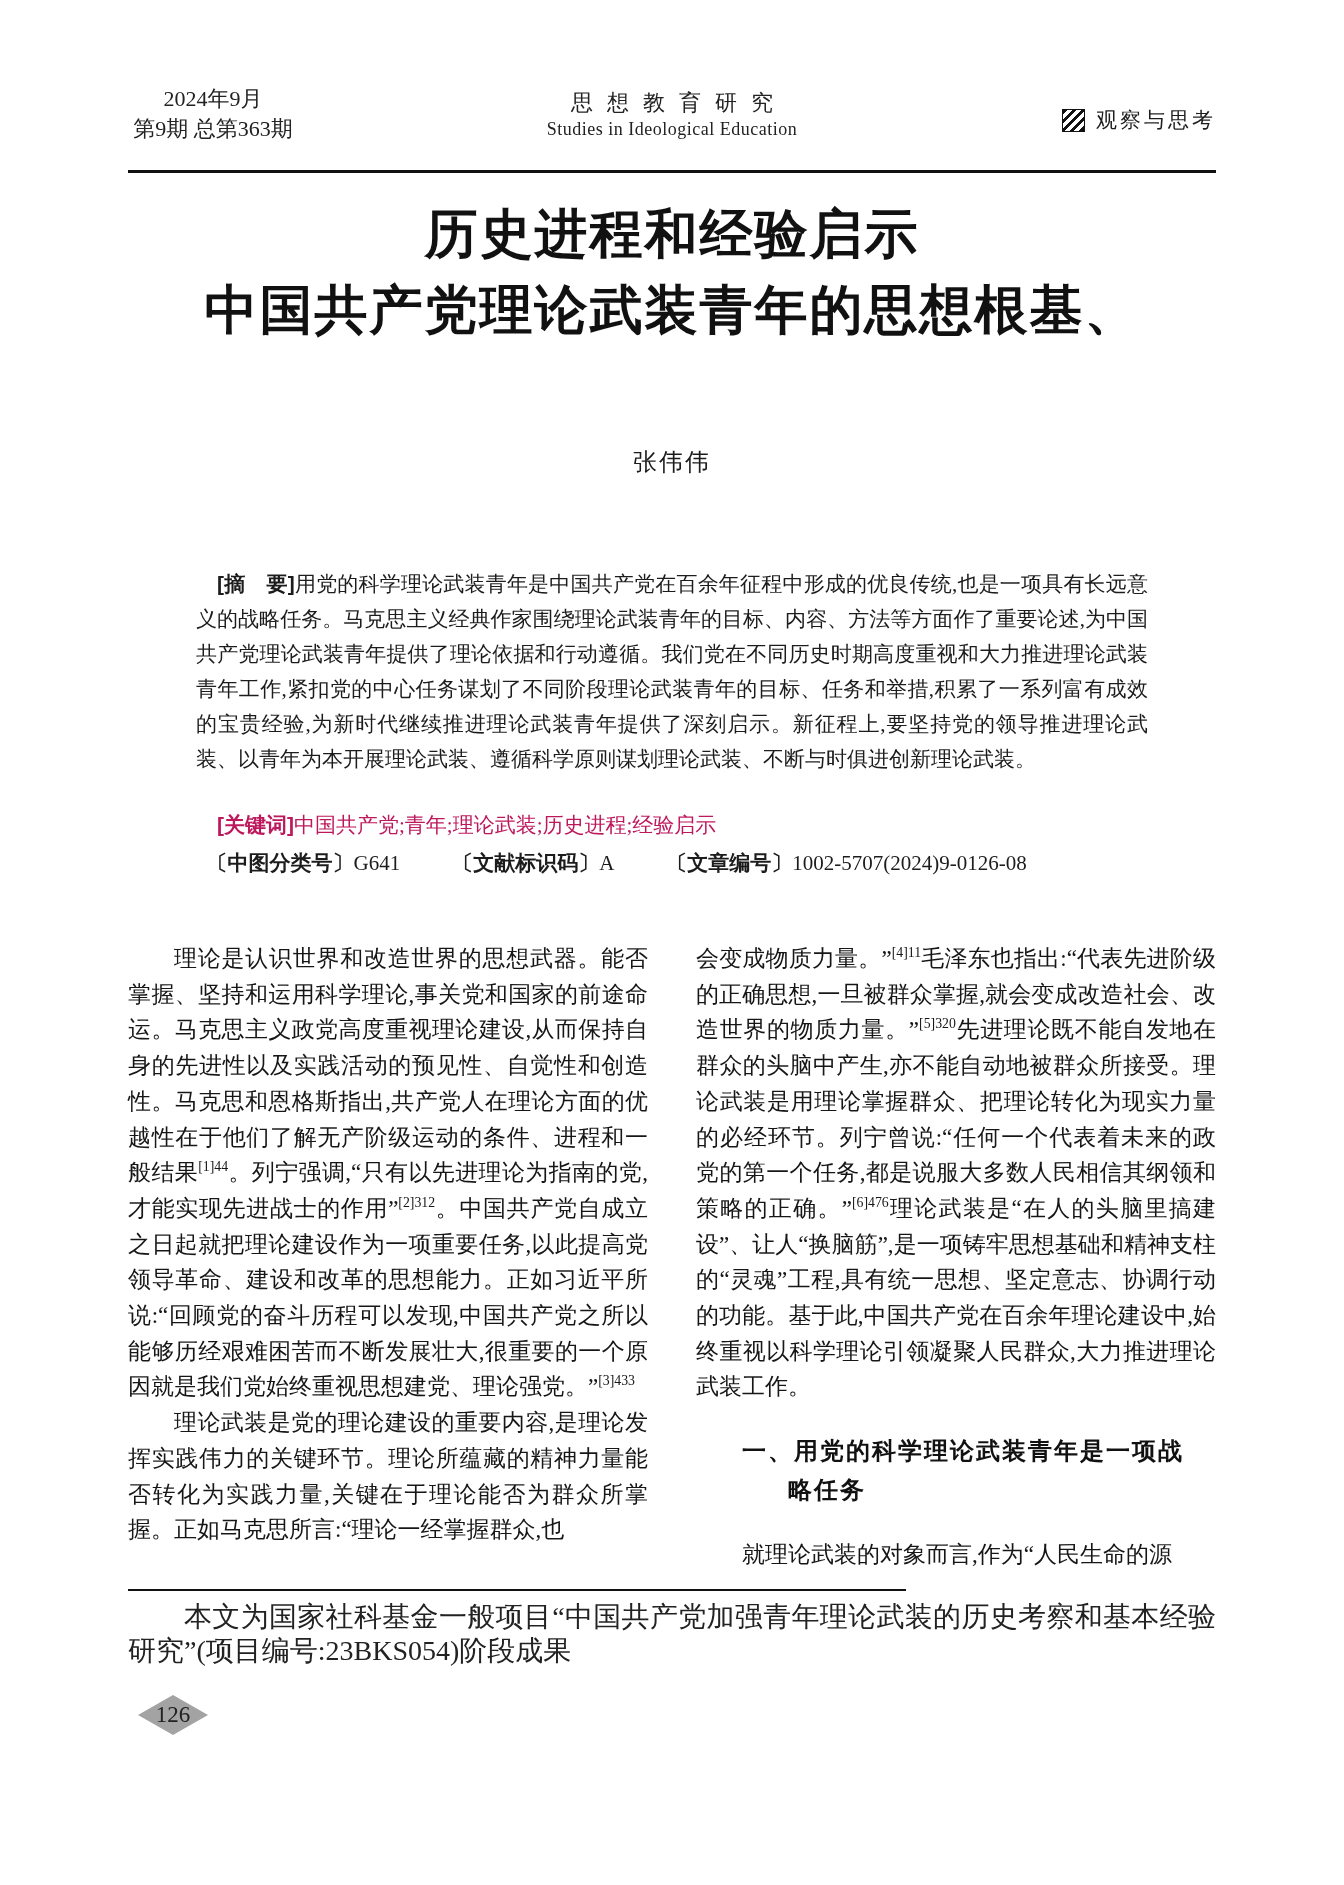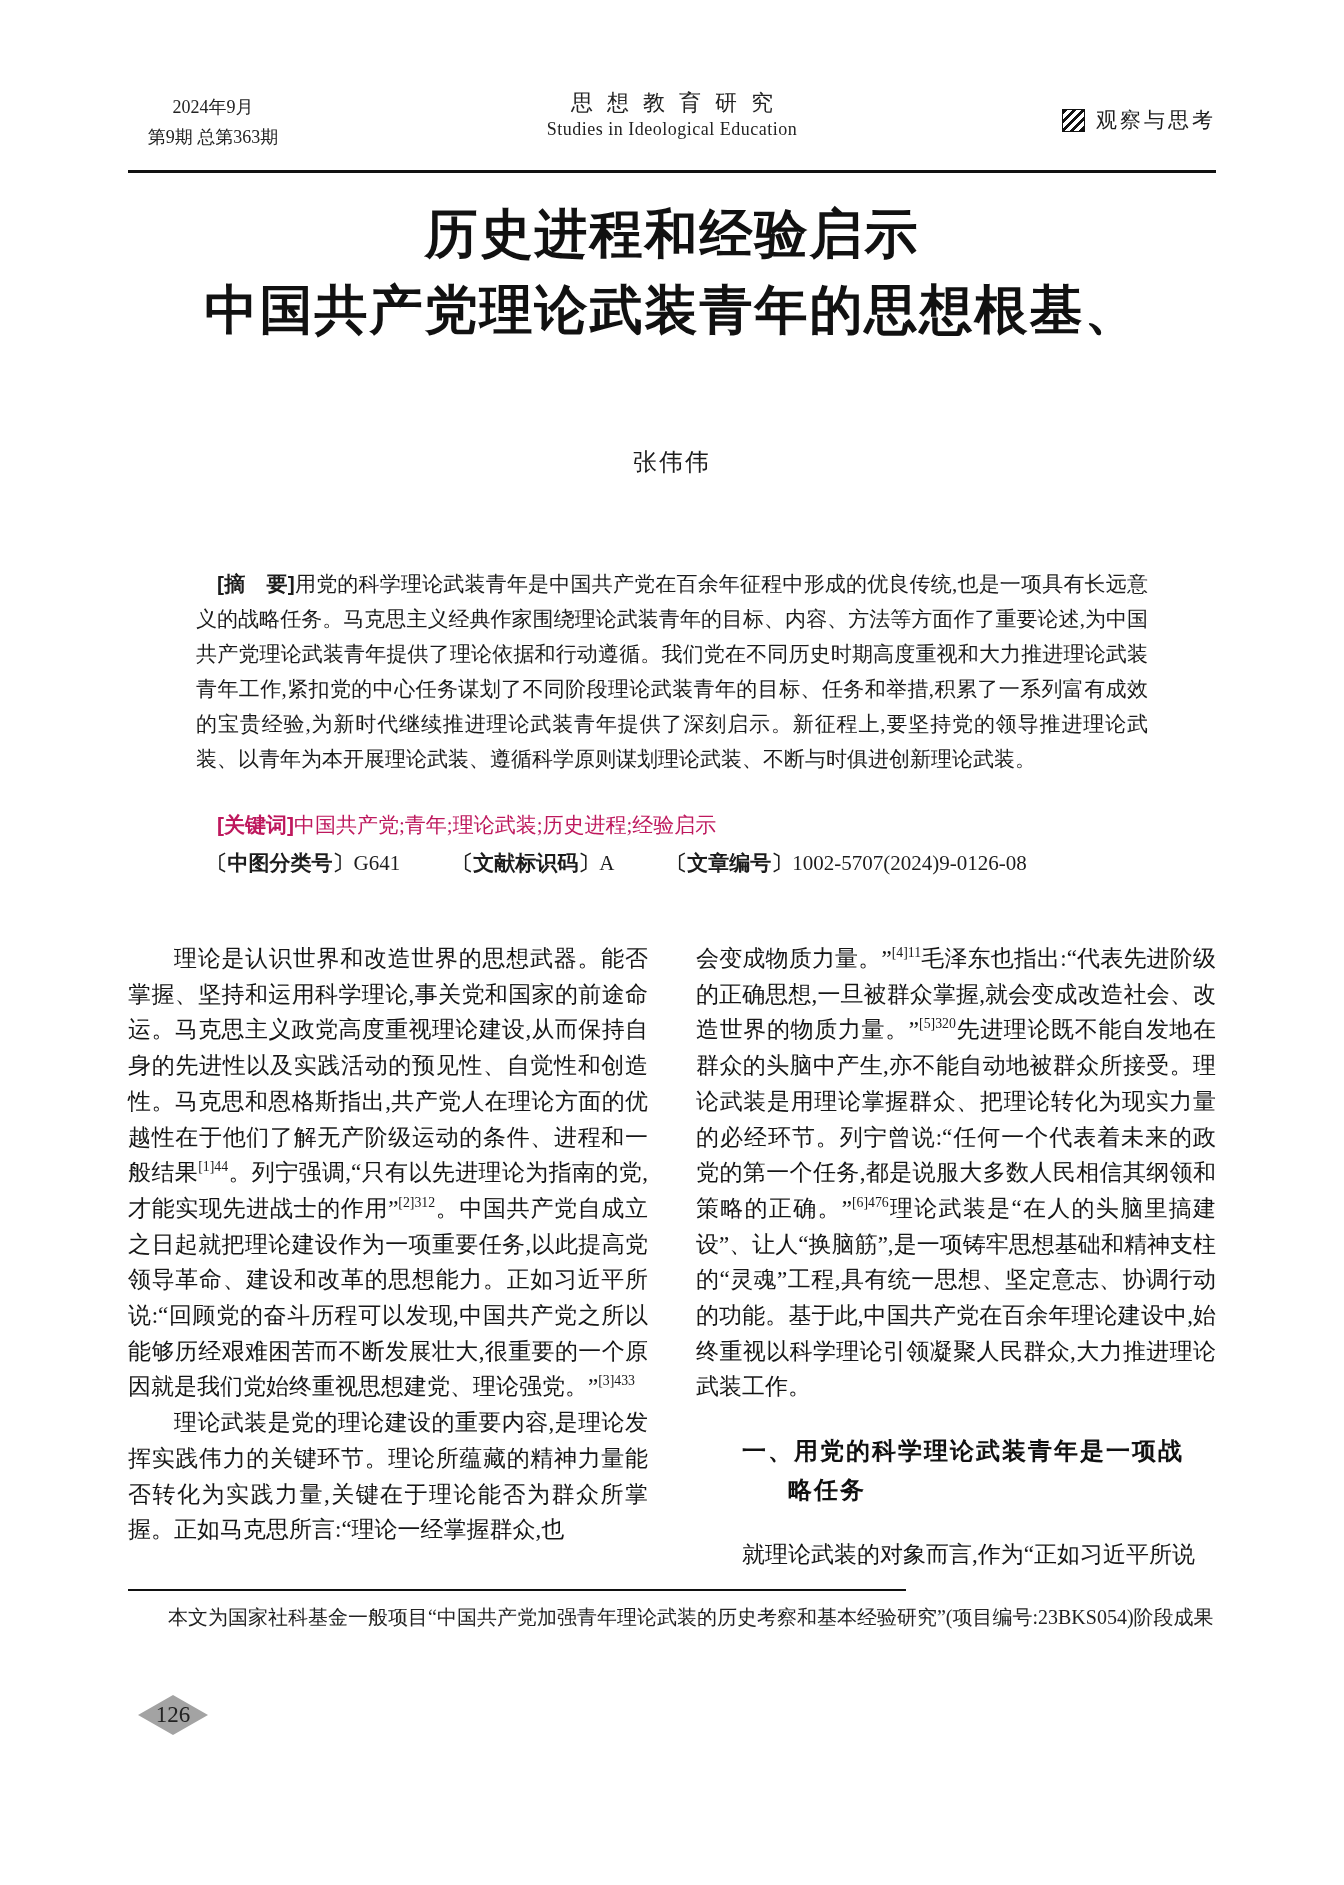--- a/index.html
+++ b/index.html
@@ -7,22 +7,22 @@
     position:relative;
     width:1344px;height:1885px;
     margin:0 auto;
     background:#ffffff;
     font-family:"Liberation Serif","DejaVu Serif",serif;
     color:#181818;
     overflow:hidden;
   }
   
   .masthead-left{
-    position:absolute;left:128px;top:92px;width:170px;
-    text-align:center;font-size:18px;line-height:30px;color:#222;
+    position:absolute;left:128px;top:84px;width:170px;
+    text-align:center;font-size:22px;line-height:30px;color:#222;
   }
   .masthead-center{
     position:absolute;left:0;right:0;top:90px;text-align:center;color:#222;
   }
   .journal-cn{font-size:22px;letter-spacing:14px;text-indent:14px;line-height:26px;}
   .journal-en{font-size:18px;line-height:26px;letter-spacing:0.5px;}
   .masthead-right{
     position:absolute;top:106px;right:128px;
     display:flex;align-items:center;gap:12px;
   }
@@ -82,21 +82,21 @@
     padding:0 20px 0 92px;text-indent:-46px;
     font-family:"Liberation Sans","DejaVu Sans",sans-serif;
     font-weight:bold;font-size:24px;line-height:39px;letter-spacing:2px;color:#111;
   }
   
   .footnote-rule{
     position:absolute;left:128px;top:1589px;width:778px;height:2px;background:#111;
   }
   .footnote{
     position:absolute;left:128px;top:1600px;width:1088px;
-    font-size:20px;line-height:34px;text-indent:2em;
+    font-size:28px;line-height:34px;text-indent:2em;
     text-align:justify;text-justify:inter-ideograph;color:#222;
   }
   
   .page-no{
     position:absolute;left:138px;top:1695px;width:70px;height:40px;
     background:#a3a3a3;
     clip-path:polygon(50% 0,100% 50%,50% 100%,0 50%);
     display:flex;align-items:center;justify-content:center;
     font-size:23px;color:#222;
   }
@@ -146,21 +146,21 @@
       <p class="para indent"><span>理论是认识世界和改造世界的思想武器。能否掌握、坚持和运用科学理论,事关党和国家的前途命运。马克思主义政党高度重视理论建设,从而保持自身的先进性以及实践活动的预见性、自觉性和创造性。马克思和恩格斯指出,共产党人在理论方面的优越性在于他们了解无产阶级运动的条件、进程和一般结果</span><sup>[1]44</sup><span>。列宁强调,“只有以先进理论为指南的党,才能实现先进战士的作用”</span><sup>[2]312</sup><span>。中国共产党自成立之日起就把理论建设作为一项重要任务,以此提高党领导革命、建设和改革的思想能力。正如习近平所说:“回顾党的奋斗历程可以发现,中国共产党之所以能够历经艰难困苦而不断发展壮大,很重要的一个原因就是我们党始终重视思想建党、理论强党。”</span><sup>[3]433</sup></p>
       <p class="para indent"><span>理论武装是党的理论建设的重要内容,是理论发挥实践伟力的关键环节。理论所蕴藏的精神力量能否转化为实践力量,关键在于理论能否为群众所掌握。正如马克思所言:“理论一经掌握群众,也</span></p>
     </div>
 
   <div class="col col-right">
     <div>
         <p class="para"><span>会变成物质力量。”</span><sup>[4]11</sup><span>毛泽东也指出:“代表先进阶级的正确思想,一旦被群众掌握,就会变成改造社会、改造世界的物质力量。”</span><sup>[5]320</sup><span>先进理论既不能自发地在群众的头脑中产生,亦不能自动地被群众所接受。理论武装是用理论掌握群众、把理论转化为现实力量的必经环节。列宁曾说:“任何一个代表着未来的政党的第一个任务,都是说服大多数人民相信其纲领和策略的正确。”</span><sup>[6]476</sup><span>理论武装是“在人的头脑里搞建设”、让人“换脑筋”,是一项铸牢思想基础和精神支柱的“灵魂”工程,具有统一思想、坚定意志、协调行动的功能。基于此,中国共产党在百余年理论建设中,始终重视以科学理论引领凝聚人民群众,大力推进理论武装工作。</span></p>
       </div>
     <h3 class="section-heading">一、用党的科学理论武装青年是一项战略任务</h3>
     <div>
-        <p class="para indent"><span>就理论武装的对象而言,作为“正如习近平所说</span></p>
+        <p class="para indent"><span>就理论武装的对象而言,作为“人民生命的源</span></p>
       </div>
   </div>
 
   <div class="footnote-rule"></div>
   <div class="footnote">本文为国家社科基金一般项目“中国共产党加强青年理论武装的历史考察和基本经验研究”(项目编号:23BKS054)阶段成果</div>
 
   <div class="page-no">
     <span>126</span>
   </div>
 

